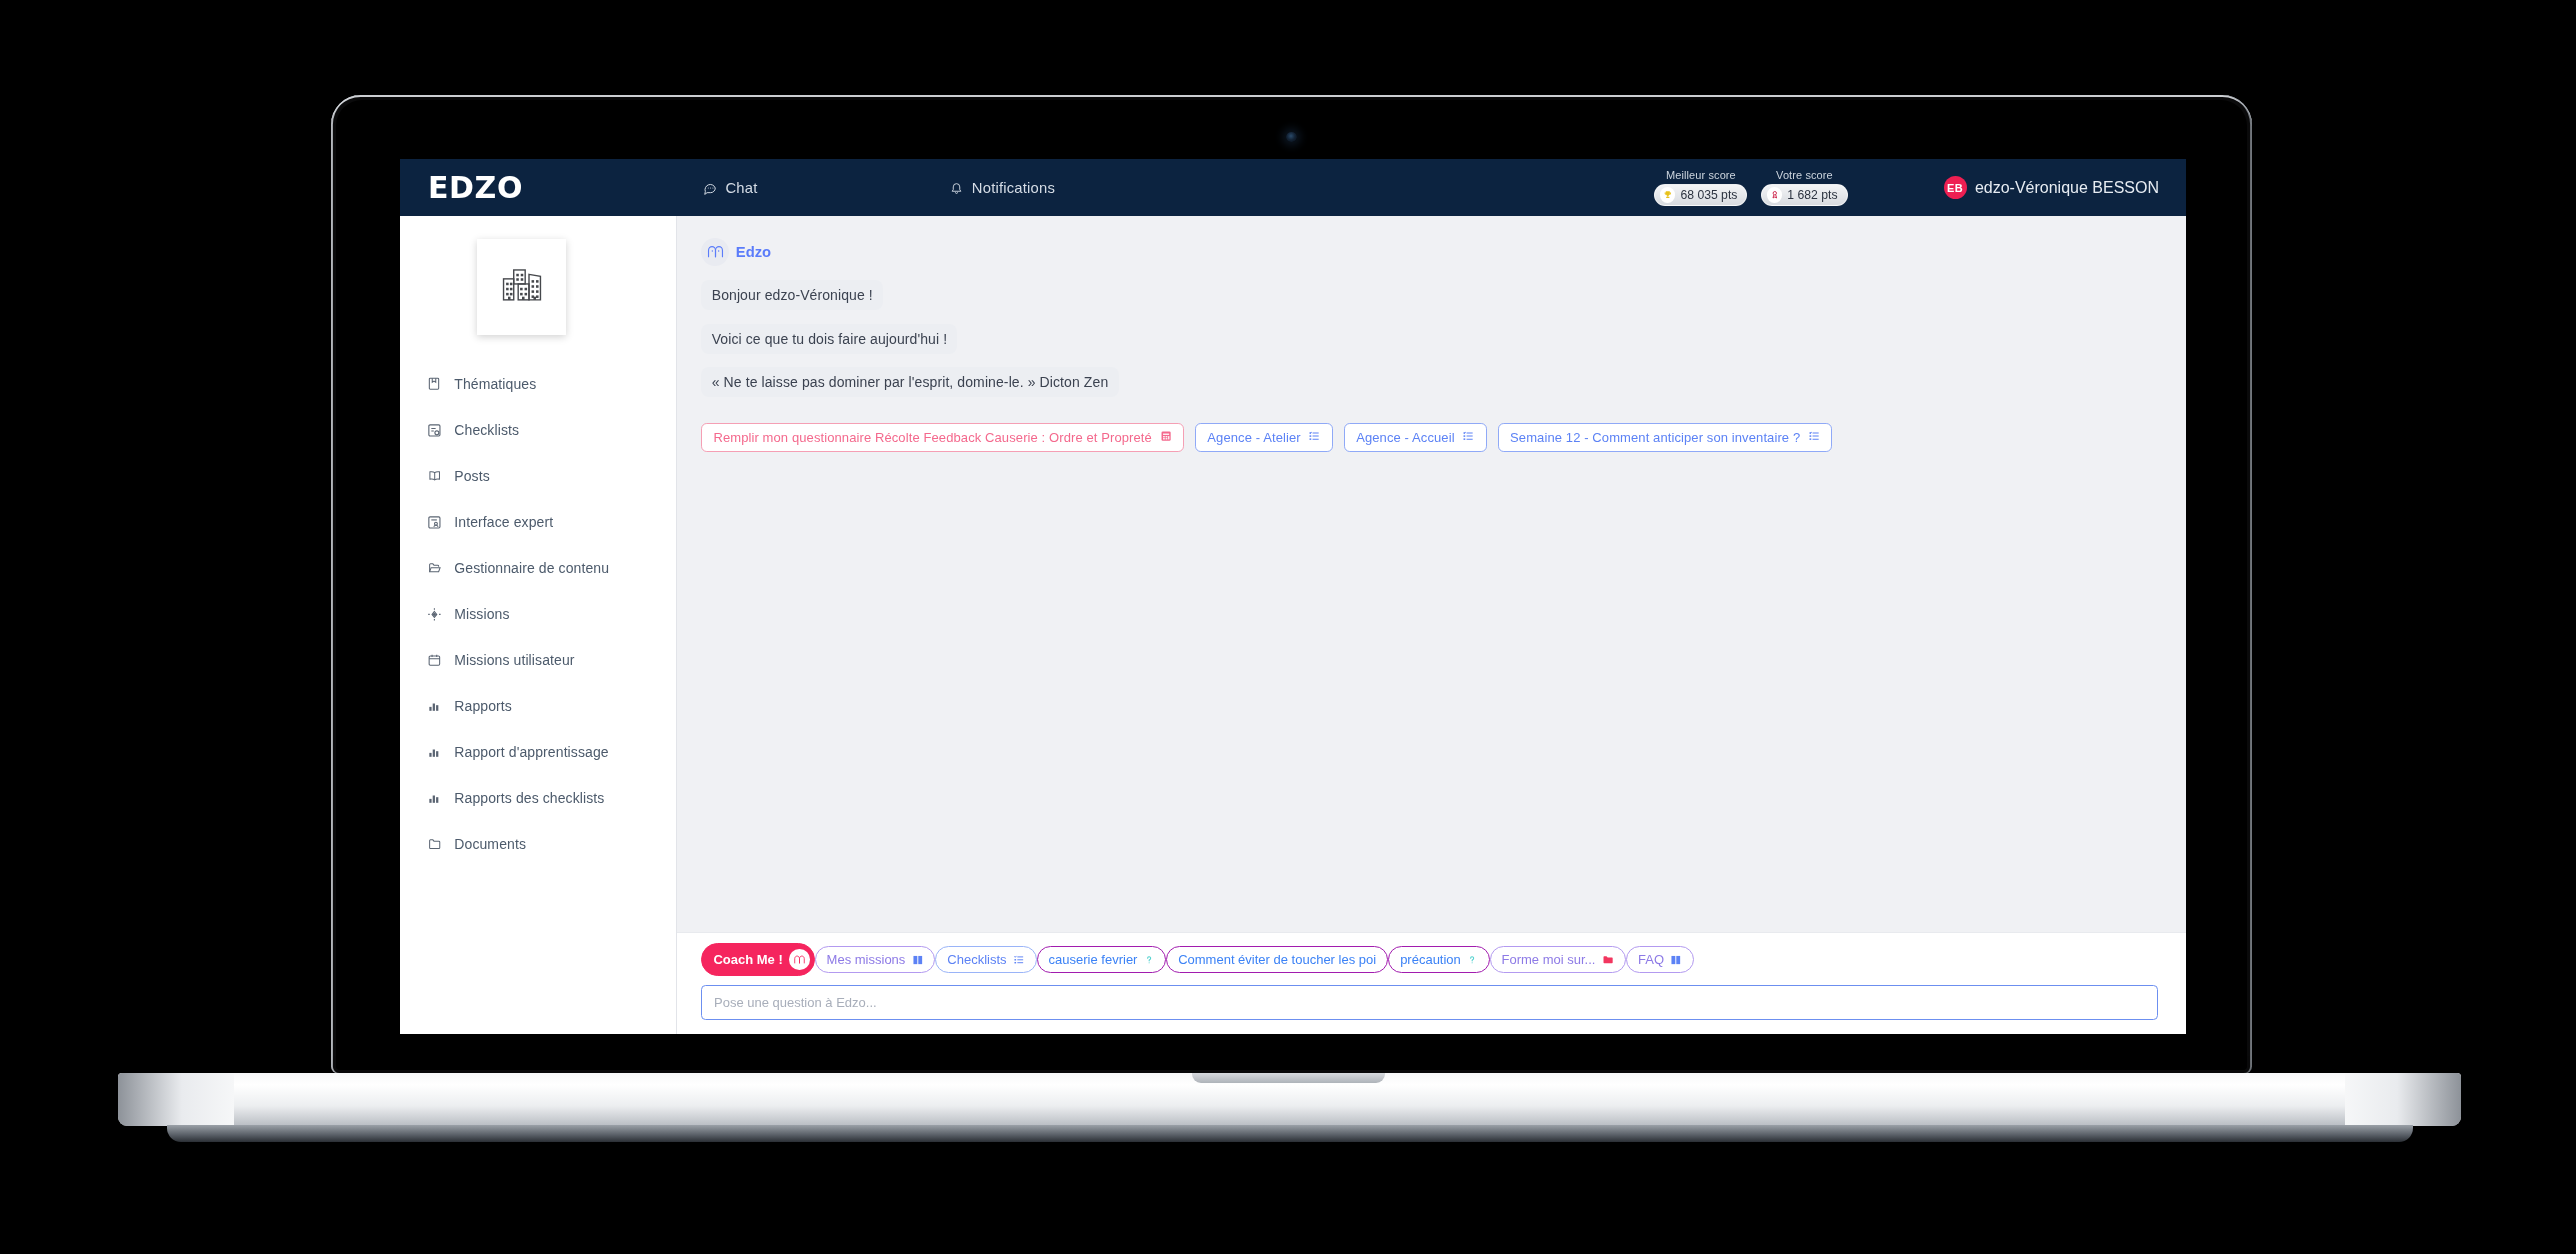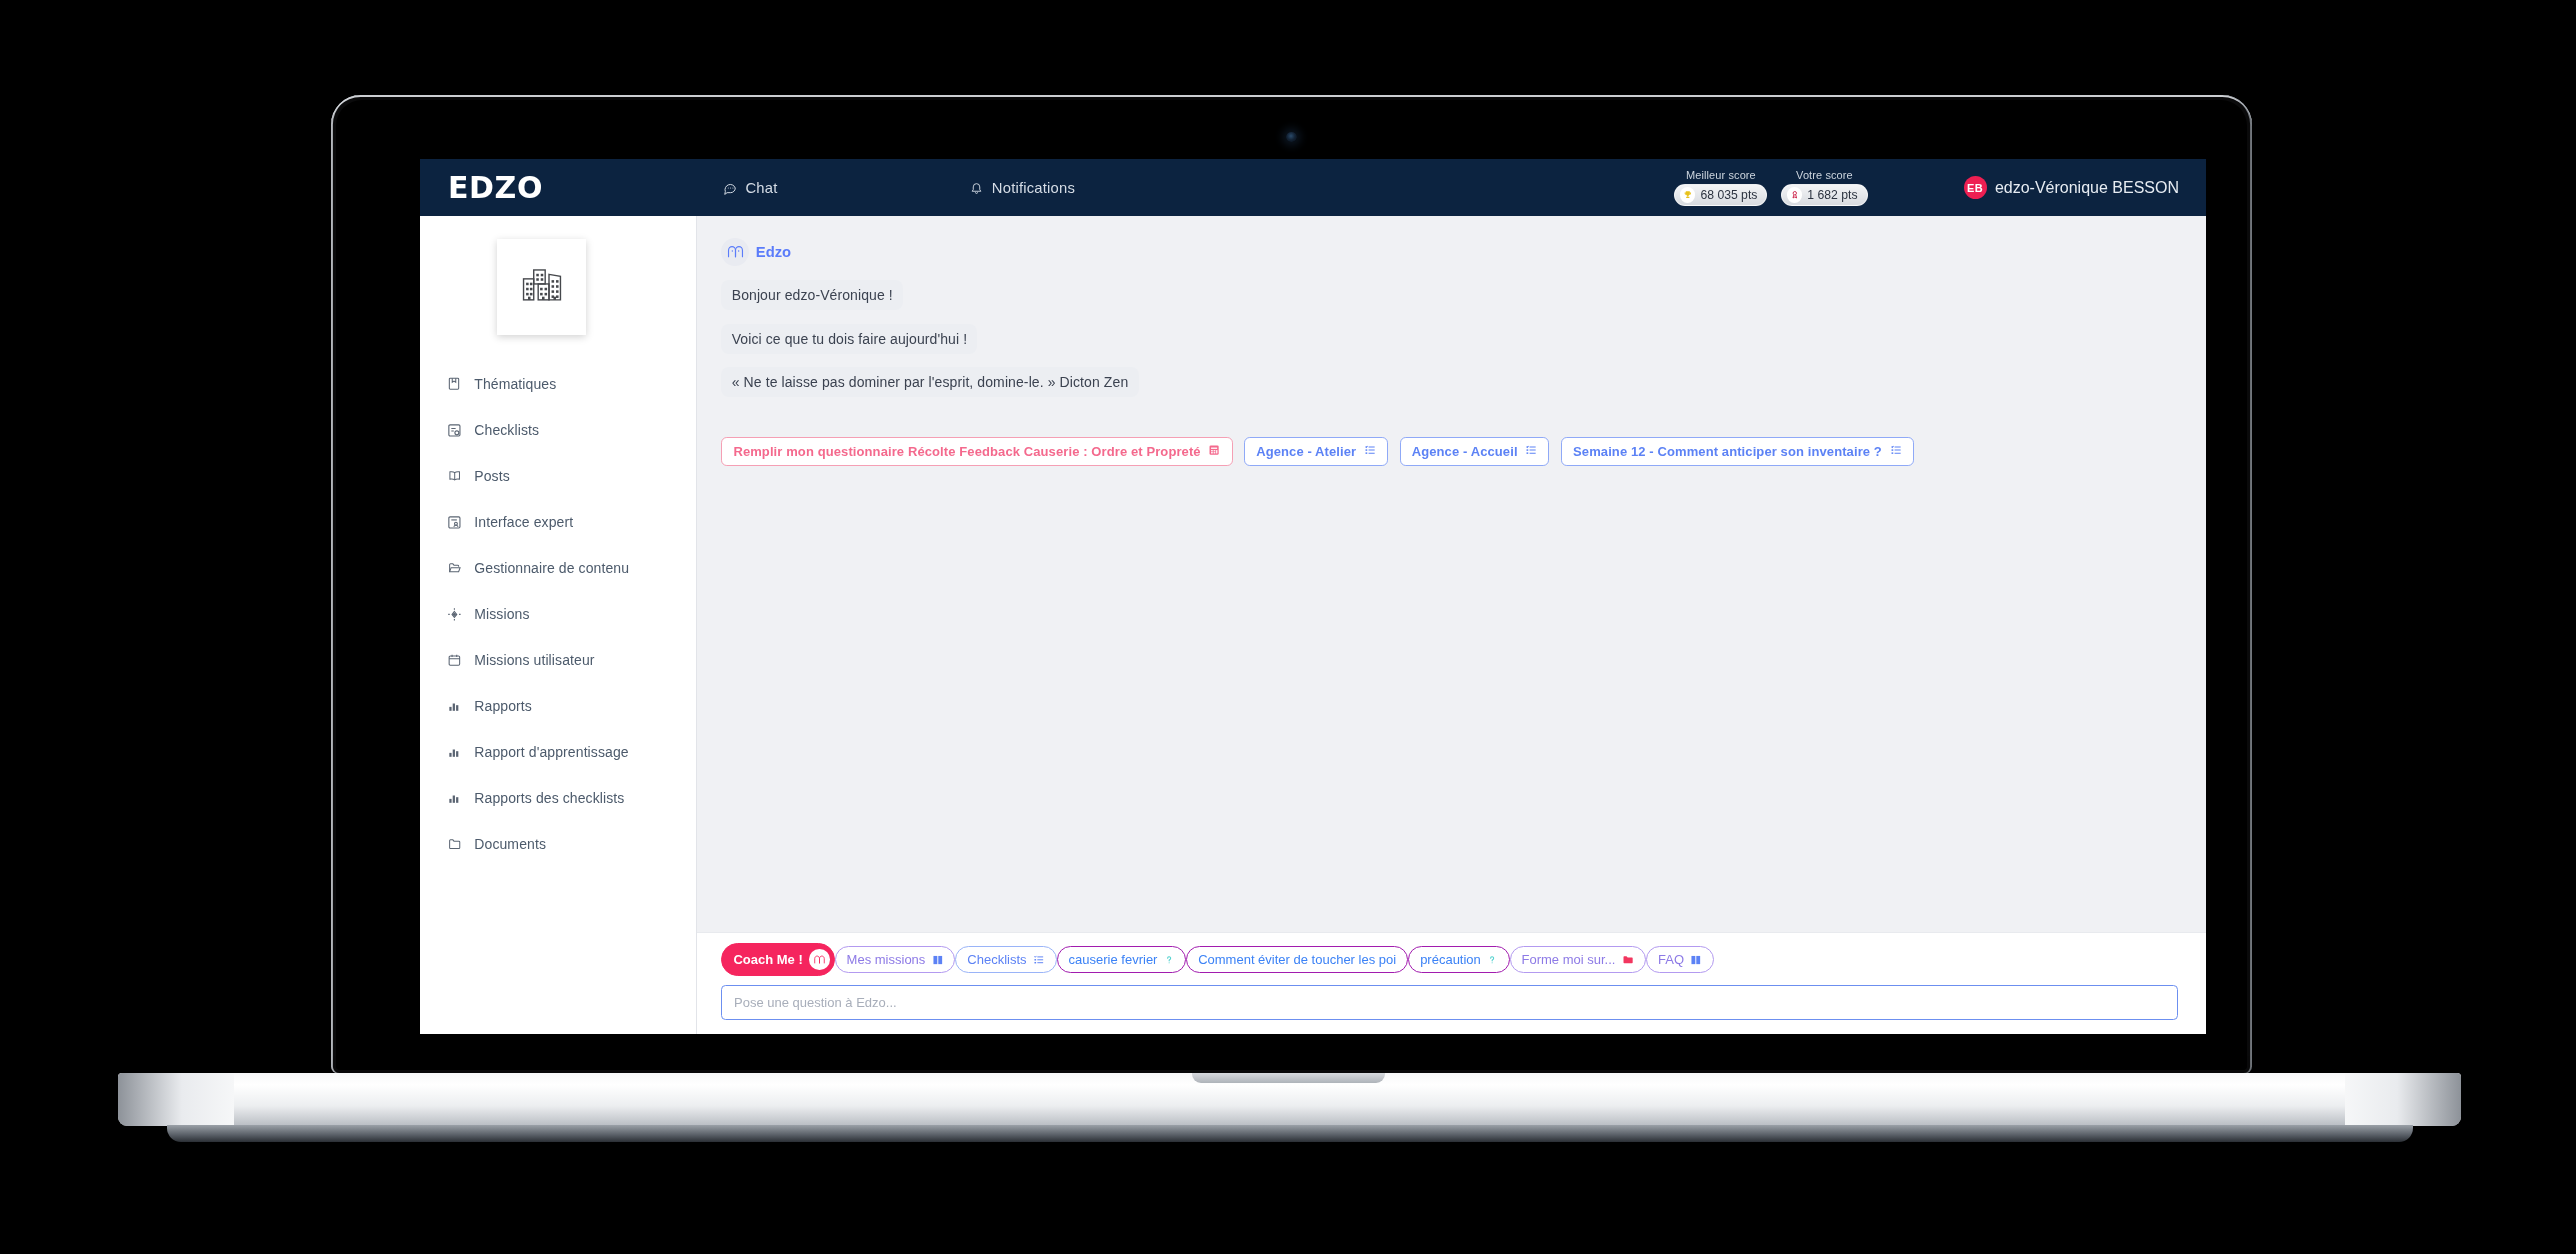--- a/index.html
+++ b/index.html
@@ -41,21 +41,21 @@
     width: 10.3px; height: 10.3px;
     margin-left: -5.1px;
     border-radius: 50%;
     background: radial-gradient(circle at 45% 40%, #2a4a6a 0%, #132336 45%, #060a0f 100%);
     box-shadow: 0 0 9px 3.9px rgba(22,40,62,0.55);
   }
 
   
   .screen {
     position: absolute;
-    left: 420px; top: 159px;
+    left: 400px; top: 159px;
     width: 1786px; height: 875px;
     background: #ffffff;
     overflow: hidden;
   }
 
   
   .topbar {
     position: relative;
     height: 57px;
     background: #0c2340;
@@ -203,23 +203,22 @@
     color: #3b4250;
     font-size: 14px;
     margin-bottom: 13.5px;
     letter-spacing: 0.1px;
   }
   .msg-row { display: block; }
 
   .chip-row {
     display: flex;
     gap: 11.6px;
-    margin-top: 26px;
+    margin-top: 12px;
     flex-wrap: wrap;
-    font-weight: bold;
   }
   .chip {
     display: inline-flex;
     align-items: center;
     gap: 7.7px;
     border-radius: 5.8px;
     padding: 6.4px 11px;
     font-size: 13px;
     background: #ffffff;
     white-space: nowrap;

